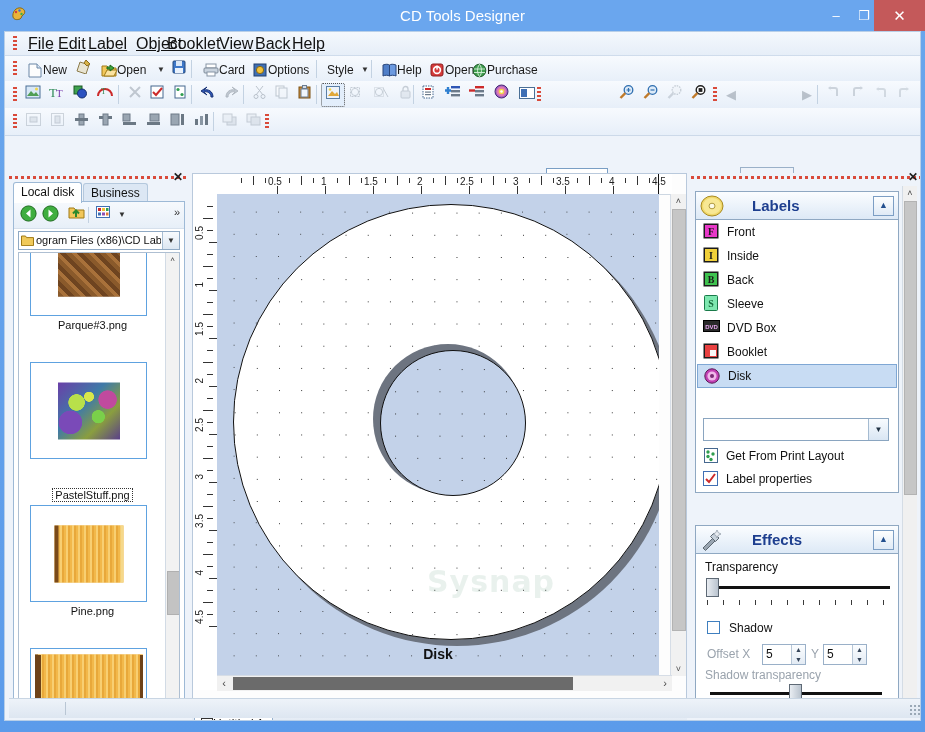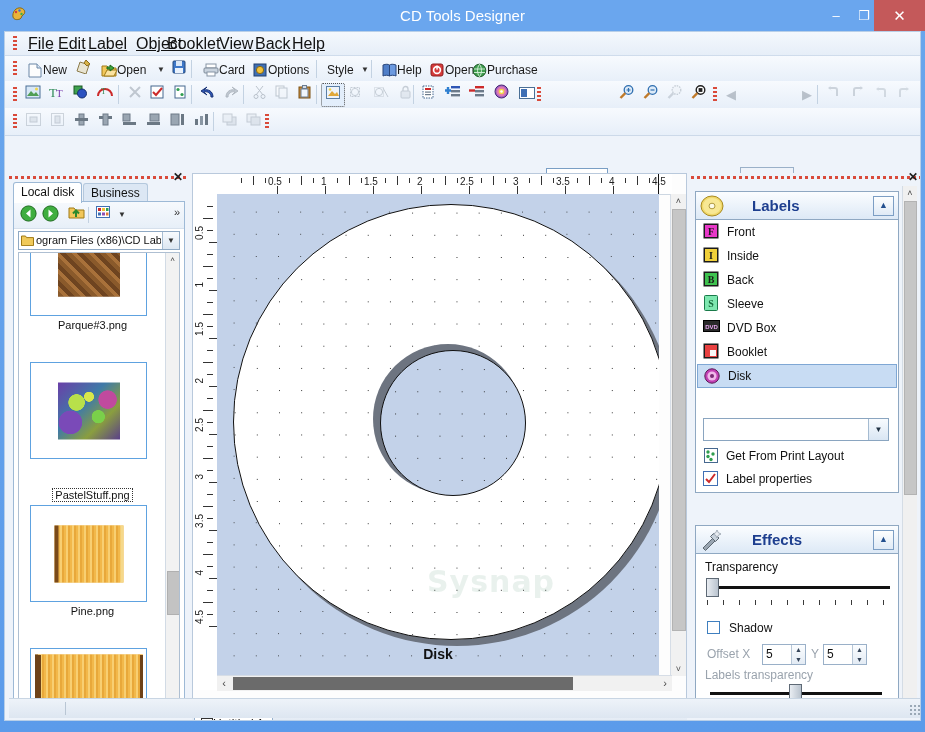--- a/index.html
+++ b/index.html
@@ -1263,21 +1263,21 @@
           <div class="spin2" style="left:118px;top:0;">
             <div class="v">5</div>
             <div class="sp">
                 <i class="up">▲</i>
                 <i class="dn">▼</i>
               </div>
           </div>
         </div>
 
         <div style="position:absolute;left:9px;top:142px;width:186px;">
-          <div class="eff-lbl dim">Labels transparency</div>
+          <div class="eff-lbl dim">Shadow transparency</div>
           <div class="slider" style="margin-top:2px;">
             <div class="track" style="left:5px;width:172px;"></div>
             <div class="knob" style="left:84px;"></div>
           </div>
           <div class="ticks">
             <i style="left:6px;"></i>
               <i style="left:22px;"></i>
               <i style="left:38px;"></i>
               <i style="left:54px;"></i>
             <i style="left:70px;"></i>

